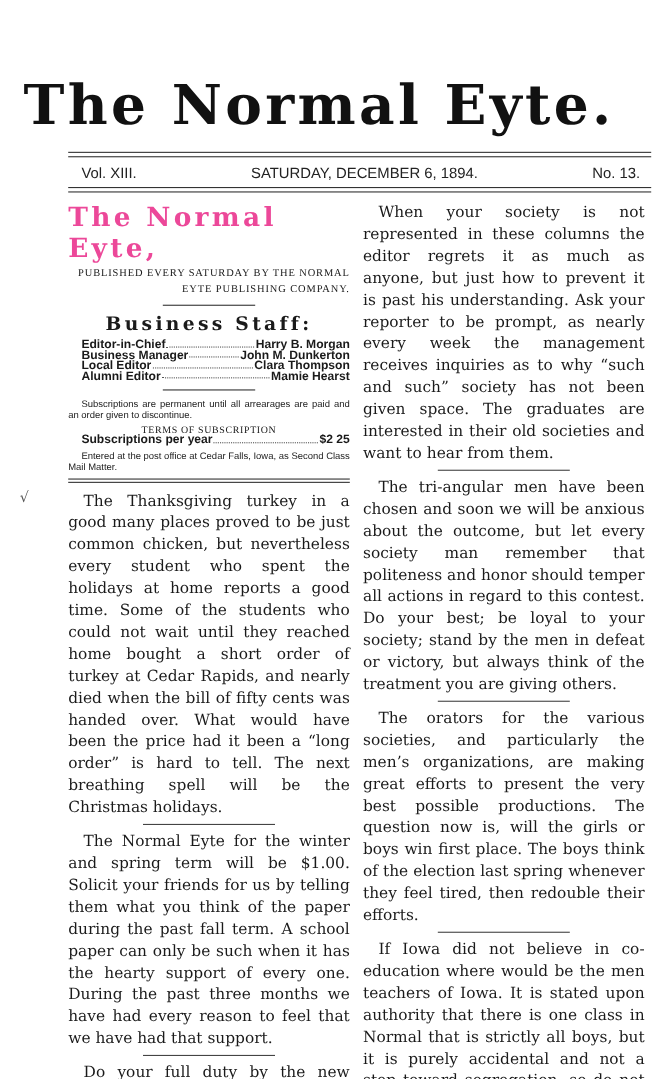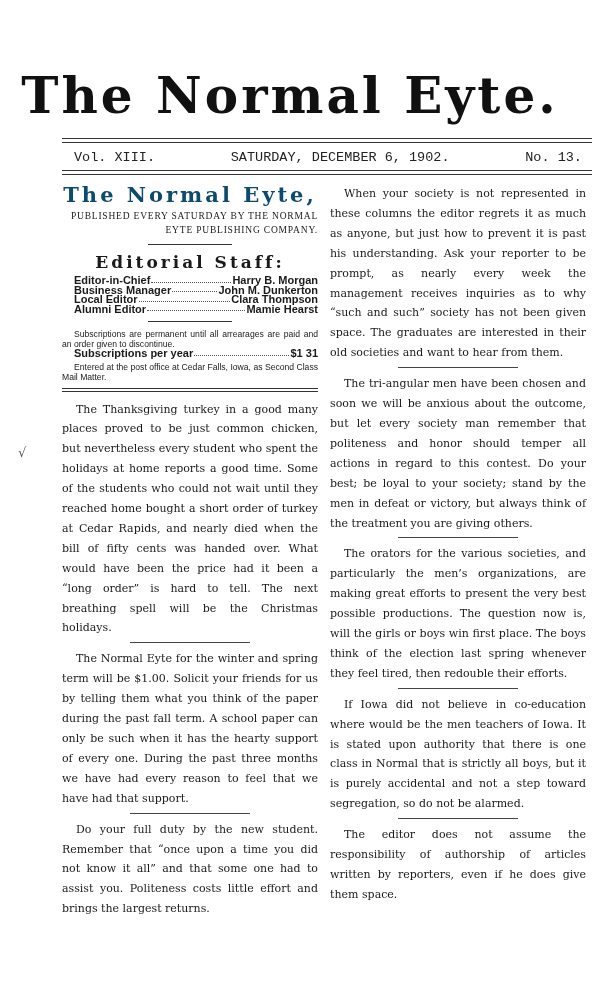--- a/index.html
+++ b/index.html
@@ -2,56 +2,56 @@
 <html><head>
 <meta charset="utf-8">
 <style>
   html, body { margin:0; padding:0; }
   body { width:608px; height:981px; background:#ffffff; position:relative; overflow:hidden;
          font-family:"DejaVu Serif", serif; color:#1a1a1a; }
   .masthead { position:absolute; top:66px; left:0; width:580px; text-align:center;
               font-family:"DejaVu Serif", serif; font-weight:bold; font-size:50px; letter-spacing:3px; color:#111; }
   .rule-dbl { position:absolute; left:62px; width:530px; border-top:1px solid #333; border-bottom:1px solid #333; height:3px; }
   .dateline { position:absolute; top:150px; left:74px; width:508px; display:flex; justify-content:space-between;
-              font-family:Liberation Mono, monospace; font-size:13.5px; color:#222; }
+              font-family:Liberation Sans, sans-serif; font-size:13.5px; color:#222; }
   .col { position:absolute; top:180px; }
   .col-left { left:62px; width:256px; }
   .col-right { left:330px; width:256px; }
-  .nameplate { text-align:center; font-weight:bold; font-size:21px; letter-spacing:3px; margin:2px 0 0 0; color:#0c4a6e; }
+  .nameplate { font-weight:bold; font-size:24px; letter-spacing:3px; margin:2px 0 0 0; color:#ec4899; }
   .publine { text-align:right; font-family:"Liberation Serif", serif; font-size:9.5px; letter-spacing:0.8px; line-height:14px; margin-top:2px; }
   .short-rule { width:84px; margin:7px auto; border-top:1.5px solid #333; }
   .staff-head { text-align:center; font-weight:bold; font-size:17px; letter-spacing:3px; margin:2px 0 4px 0; }
   .staff-row { display:flex; font-family:"Liberation Sans", sans-serif; font-weight:bold; font-size:11px; line-height:9.5px;padding-left:12px; }
   .staff-row .dots { flex:1; border-bottom:1px dotted #555; margin:0 1px 3px 1px; }
   .small-p { font-family:"Liberation Sans", sans-serif; font-size:8.6px; line-height:10px; margin:3px 0 0 0; text-indent:12px; text-align:justify; }
   .terms-head { text-align:center; font-family:"Liberation Serif", serif; font-size:9px; letter-spacing:0.6px; margin-top:4px; }
   .col-rule { border-top:1px solid #333; border-bottom:1px solid #333; height:2px; margin:6px 0 8px 0; }
-  .body-p { font-family:"DejaVu Serif", serif; font-size:11px; line-height:19.9px; text-align:justify; margin:0; text-indent:14px; }
+  .body-p { font-family:"DejaVu Serif", serif; font-size:14px; line-height:19.9px; text-align:justify; margin:0; text-indent:14px; }
   .sep { width:120px; margin:4px auto 6px auto; border-top:1px solid #444; }
   .check { position:absolute; left:18px; top:445px; font-size:13px; color:#555; font-family:"DejaVu Sans", sans-serif; }
 </style>
 </head>
 <body>
 
 <div class="masthead">The Normal Eyte.</div>
 <div class="rule-dbl" style="top:138px"></div>
 <div class="dateline">
   <span>Vol. XIII.</span>
-  <span>SATURDAY, DECEMBER 6, 1902.</span>
+  <span>SATURDAY, DECEMBER 6, 1894.</span>
   <span>No. 13.</span>
 </div>
 <div class="rule-dbl" style="top:170px"></div>
 
 <div class="check">√</div>
 
 <div class="col col-left">
   <div class="nameplate">The Normal Eyte,</div>
   <div class="publine">PUBLISHED EVERY SATURDAY BY THE NORMAL EYTE PUBLISHING COMPANY.</div>
   <div class="short-rule"></div>
-  <div class="staff-head">Editorial Staff:</div>
+  <div class="staff-head">Business Staff:</div>
   <div>
     <div class="staff-row">
         <span>Editor-in-Chief</span>
         <span class="dots"></span>
         <span>Harry B. Morgan</span>
       </div>
     <div class="staff-row">
         <span>Business Manager</span>
         <span class="dots"></span>
         <span>John M. Dunkerton</span>
@@ -62,24 +62,25 @@
         <span>Clara Thompson</span>
       </div>
     <div class="staff-row">
         <span>Alumni Editor</span>
         <span class="dots"></span>
         <span>Mamie Hearst</span>
       </div>
   </div>
   <div class="short-rule"></div>
   <p class="small-p">Subscriptions are permanent until all arrearages are paid and an order given to discontinue.</p>
+  <div class="terms-head">TERMS OF SUBSCRIPTION</div>
   <div class="staff-row">
       <span>Subscriptions per year</span>
       <span class="dots"></span>
-      <span>$1 31</span>
+      <span>$2 25</span>
     </div>
   <p class="small-p">Entered at the post office at Cedar Falls, Iowa, as Second Class Mail Matter.</p>
   <div class="col-rule"></div>
   <p class="body-p">The Thanksgiving turkey in a good many places proved to be just common chicken, but nevertheless every student who spent the holidays at home reports a good time. Some of the students who could not wait until they reached home bought a short order of turkey at Cedar Rapids, and nearly died when the bill of fifty cents was handed over. What would have been the price had it been a “long order” is hard to tell. The next breathing spell will be the Christmas holidays.</p>
   <div class="sep"></div>
   <p class="body-p">The Normal Eyte for the winter and spring term will be $1.00. Solicit your friends for us by telling them what you think of the paper during the past fall term. A school paper can only be such when it has the hearty support of every one. During the past three months we have had every reason to feel that we have had that support.</p>
   <div class="sep"></div>
   <p class="body-p">Do your full duty by the new student. Remember that “once upon a time you did not know it all” and that some one had to assist you. Politeness costs little effort and brings the largest returns.</p>
 </div>
 

